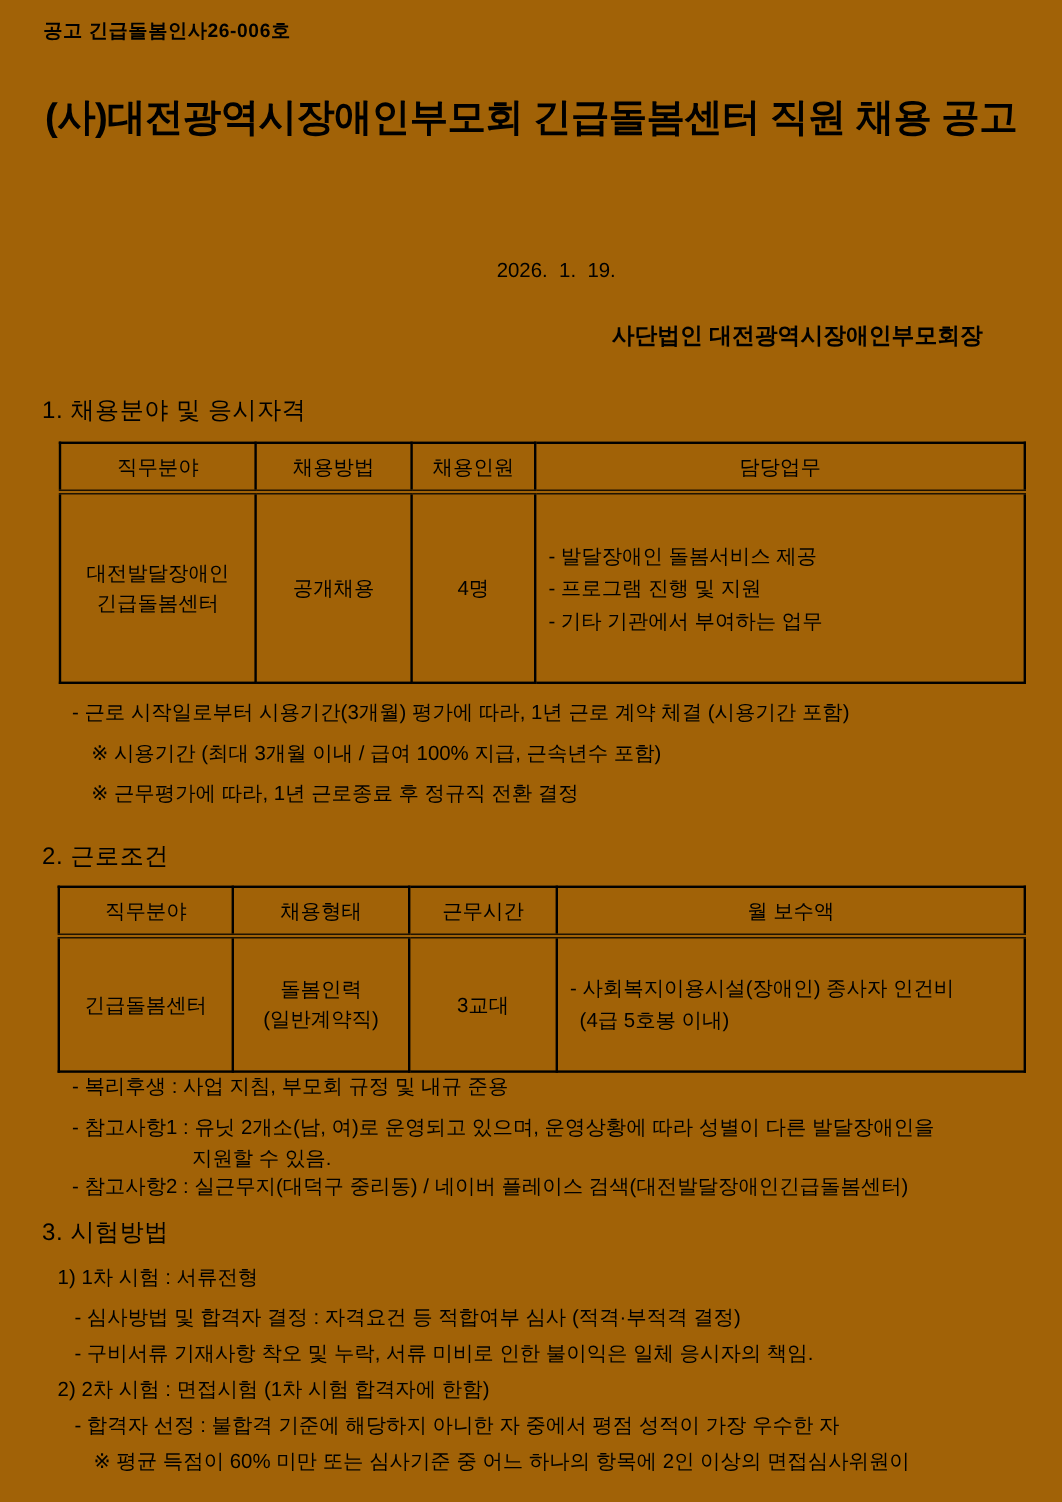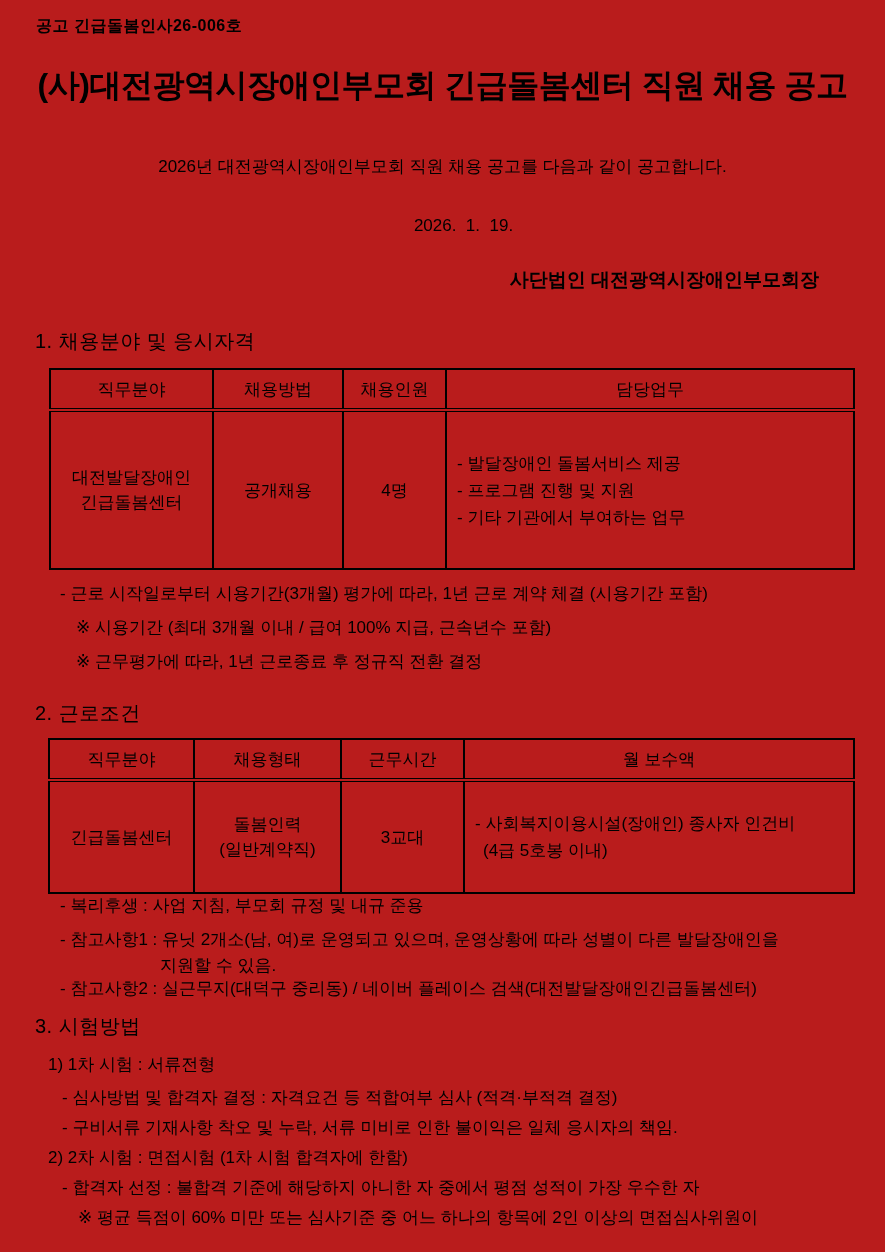--- a/index.html
+++ b/index.html
@@ -1,22 +1,22 @@
 <!DOCTYPE html>
 <html><head>
 <meta charset="utf-8">
 <style>
   html,body { margin:0; padding:0; background:#ffffff; }
   .page {
-    position:relative; width:885px; height:1252px; background:#b91c1c; color:#000000;
+    position:relative; width:885px; height:1252px; background:#a16207; color:#000000;
     font-family:"Liberation Sans","DejaVu Sans",sans-serif; overflow:hidden;
   }
   .abs { position:absolute; }
   .docnum { left:36px; top:16px; font-size:16px; font-weight:bold; letter-spacing:0.5px; }
-  .title  { left:0; right:0; top:64px; text-align:center; font-size:32px; font-weight:bold; white-space:nowrap; letter-spacing:-0.5px; margin:0; }
+  .title  { left:0; right:0; top:64px; text-align:center; font-size:32px; font-weight:bold; white-space:nowrap; letter-spacing:-0.5px; margin:12px; }
   .intro  { left:0; right:0; top:155px; text-align:center; font-size:17px; }
   .datez  { left:0; right:0; top:216px; text-align:center; font-size:17px; white-space:pre;padding-left:42px; }
   .signer { right:66px; top:267px; font-size:19px; font-weight:bold; }
   .sec-h  { left:35px; font-size:20px; font-weight:normal; letter-spacing:0.5px; }
   .s1 { top:328px; } .s2 { top:700px; } .s3 { top:968px;margin-top:45px; }
 
   table { border-collapse:collapse; table-layout:fixed; position:absolute; border:2px solid #000; }
   th, td { border:2px solid #000; text-align:center; font-size:17px; padding:0; vertical-align:middle; font-weight:normal; }
   thead th { height:38px; border-bottom:4px double #000; }
   .t1 { left:49px; top:368px; width:806px; }
@@ -41,21 +41,20 @@
   .x5 { left:62px; top:1176px; }
   .x6 { left:78px; top:1206px; }
 </style>
 </head>
 <body>
 
 <div class="page">
 
   <div class="abs docnum">공고 긴급돌봄인사26-006호</div>
   <h1 class="abs title">(사)대전광역시장애인부모회 긴급돌봄센터 직원 채용 공고</h1>
-  <div class="abs intro">2026년 대전광역시장애인부모회 직원 채용 공고를 다음과 같이 공고합니다.</div>
   <div class="abs datez">2026.  1.  19.</div>
   <div class="abs signer">사단법인 대전광역시장애인부모회장</div>
 
   <div class="abs sec-h s1">1. 채용분야 및 응시자격</div>
 
   <table class="t1">
     <colgroup>
         <col style="width:163px">
         <col style="width:130px">
         <col style="width:103px">

